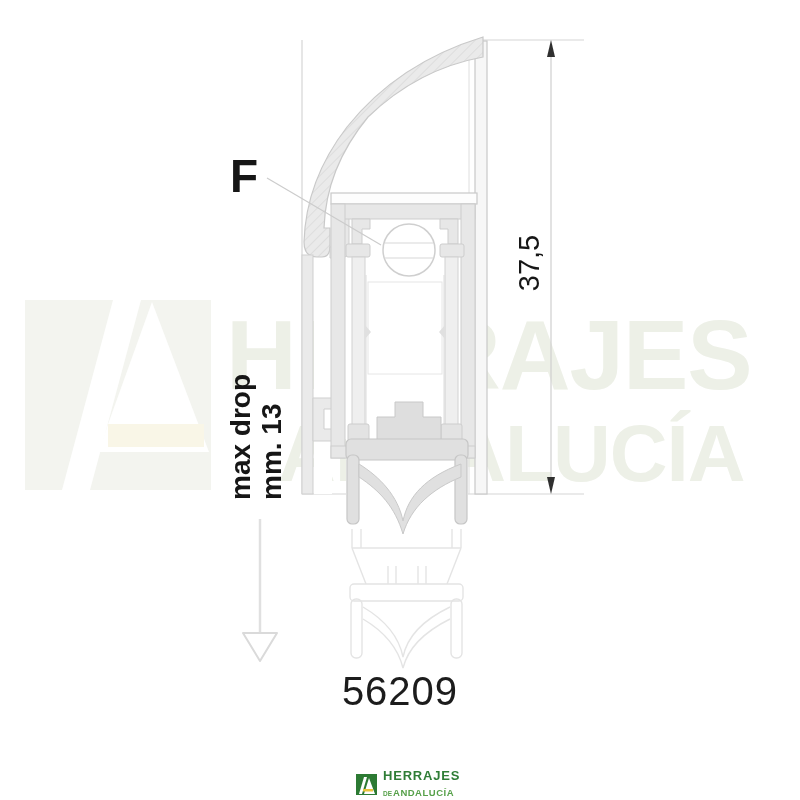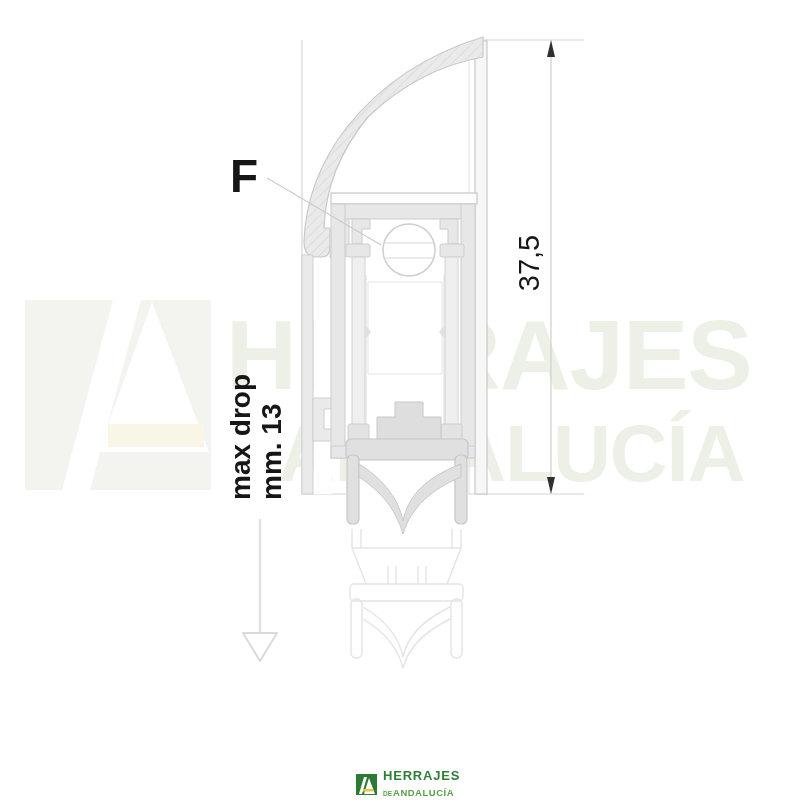--- a/index.html
+++ b/index.html
@@ -151,20 +151,21 @@
 
   <div id="f-label" class="label">F</div>
 
   <div id="maxdrop" class="label">
     <div>max drop</div>
     <div>mm. 13</div>
   </div>
 
   <div id="dimvalue" class="label">37,5</div>
 
+  <div id="prodcode" class="label">56209</div>
 
   <div id="brand" class="abs">
     <svg width="21" height="21" viewBox="0 0 21 21">
       <rect x="0" y="0" width="21" height="21" fill="#2c7a33"></rect>
       <polygon points="3,20 8,3 11,3 6,20" fill="#ffffff"></polygon>
       <polygon points="13,4 19,20 8,20" fill="#ffffff"></polygon>
       <rect x="7" y="15" width="10" height="2.5" fill="#e9c53c"></rect>
     </svg>
     <div class="txt">
       <span class="l1">HERRAJES</span>

